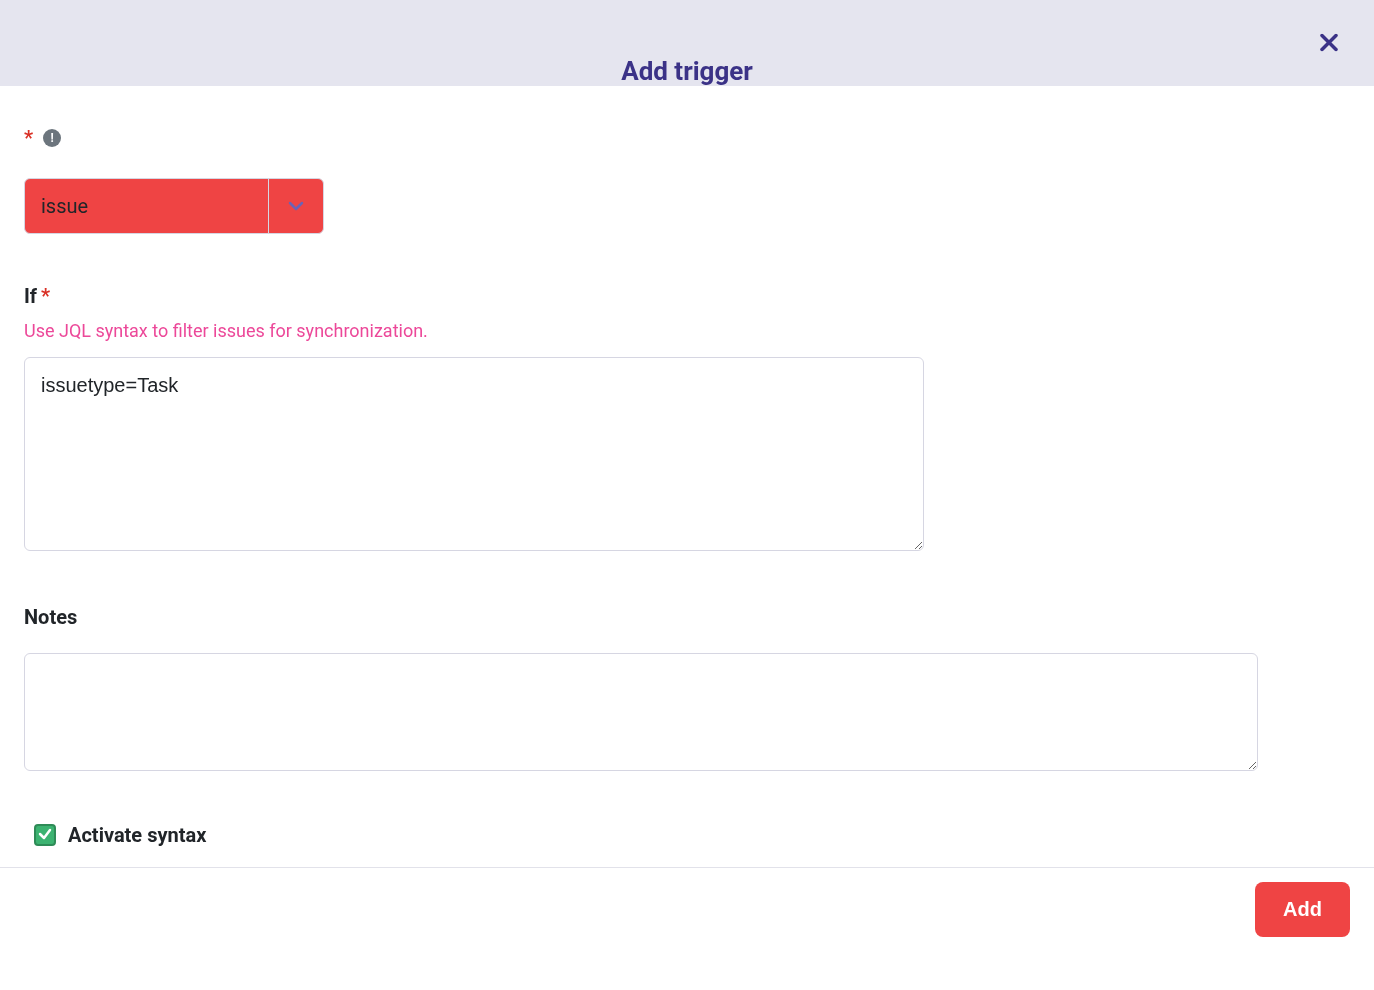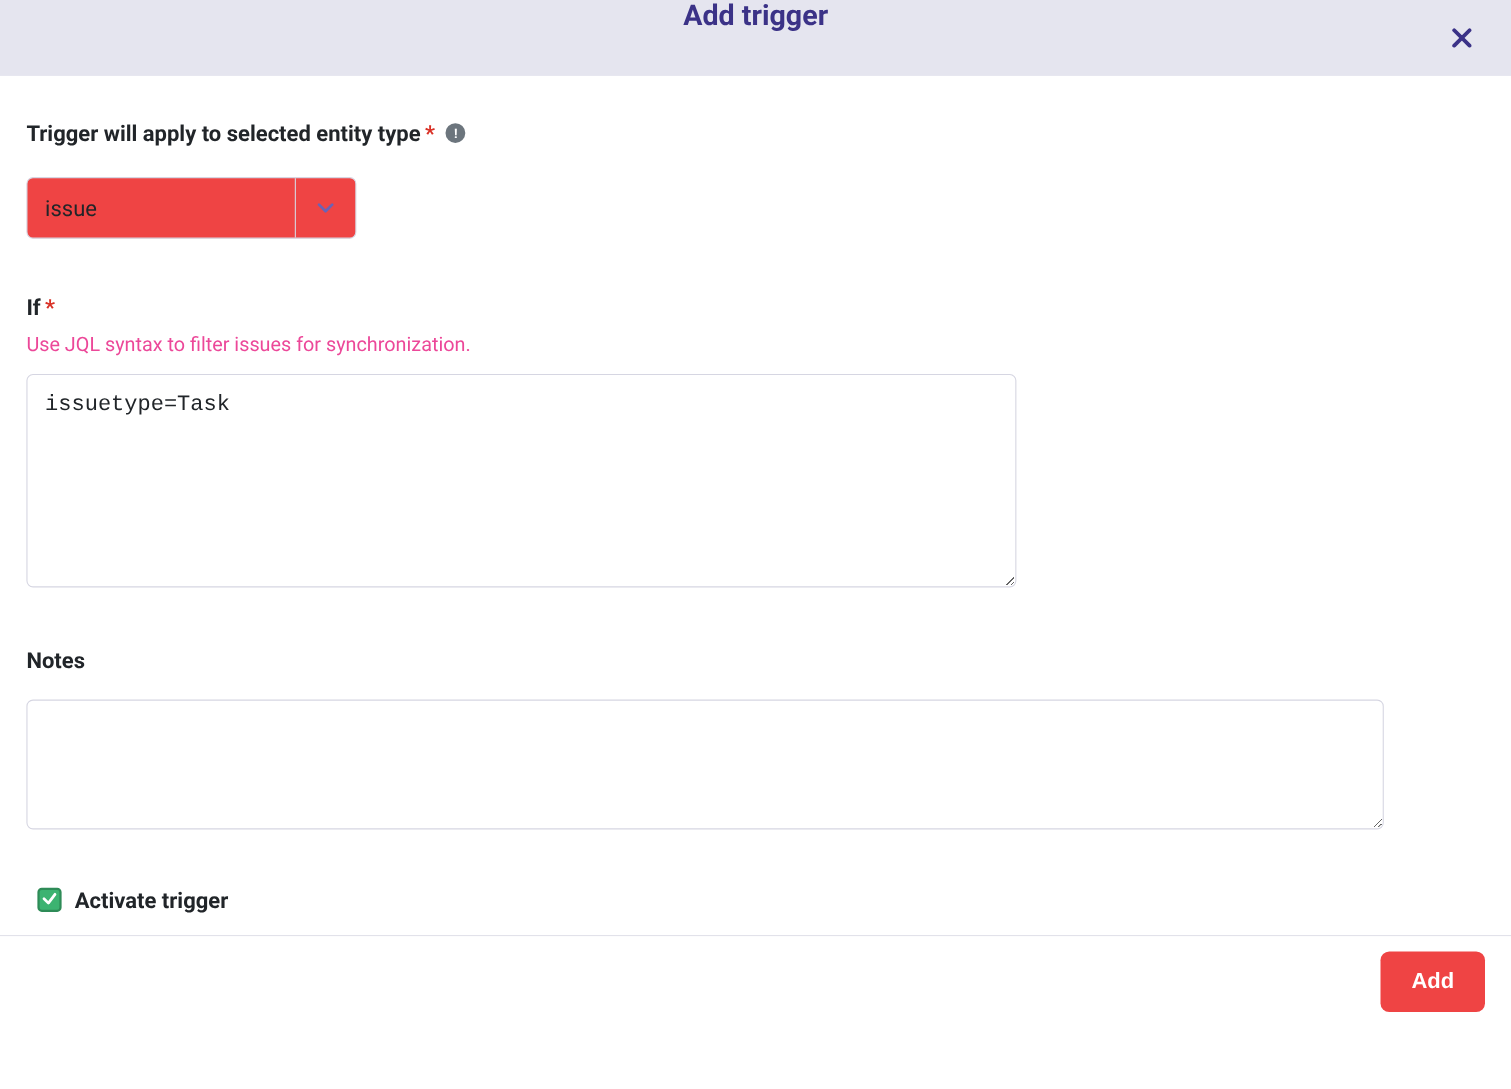--- a/index.html
+++ b/index.html
@@ -10,23 +10,23 @@
     body {
       font-family: -apple-system, BlinkMacSystemFont, "Segoe UI", Roboto, Helvetica, Arial, sans-serif;
       background: #ffffff;
       color: #212529;
       width: 1374px;
       height: 990px;
       overflow: hidden;
     }
     .modal-header {
       background: #e5e5ef;
-      height: 69px;
-      display: flex;
-      align-items: flex-start;
+      height: 86px;
+      display: flex;
+      align-items: flex-end;
       justify-content: center;
       position: relative;
     }
     .modal-title {
       color: #3b3287;
       font-size: 26px;
       font-weight: 700;
     }
     .close-btn {
       position: absolute;
@@ -108,21 +108,21 @@
       align-items: center;
       justify-content: center;
     }
     .textarea-field {
       width: 900px;
       height: 194px;
       border: 1px solid #d6d6e2;
       border-radius: 6px;
       padding: 16px;
       font-size: 20px;
-      font-family: Liberation Mono, monospace;
+      font-family: Liberation Sans, sans-serif;
       resize: both;
       color: #212529;
       outline: none;
     }
     .textarea-field.wide {
       width: 1234px;
       height: 118px;
     }
     .checkbox-row {
       display: flex;
@@ -179,21 +179,20 @@
           <path d="M2 2 L16 16 M16 2 L2 16" stroke="#3b3287" stroke-width="3.5" stroke-linecap="round"></path>
         </svg>
     </span>
   </button>
 </div>
 
 <div class="modal-body">
 
   <div class="form-section">
     <div class="form-label">
-      <span>Trigger will apply to selected entity type</span>
         <span class="req">*</span>
       <span class="info-icon">!</span>
     </div>
     <div class="select-wrap">
       <div class="select-value">issue</div>
       <div class="select-arrow">
         <svg width="20" height="20" viewBox="0 0 20 20">
             <path d="M4 7 L10 13 L16 7" fill="none" stroke="#6b63b5" stroke-width="2.5" stroke-linecap="round" stroke-linejoin="round"></path>
           </svg>
       </div>
@@ -218,20 +217,20 @@
   </div>
 
   <div class="checkbox-row">
     <div class="checkbox">
       <span>
         <svg width="14" height="14" viewBox="0 0 14 14">
             <path d="M2 7 L6 11 L12 3" fill="none" stroke="#ffffff" stroke-width="2.5" stroke-linecap="round" stroke-linejoin="round"></path>
           </svg>
       </span>
     </div>
-    <label class="checkbox-label">Activate trigger</label>
+    <label class="checkbox-label">Activate syntax</label>
   </div>
 
 </div>
 
 <div class="modal-footer">
   <button class="add-button">Add</button>
 </div>
 
 </body></html>

